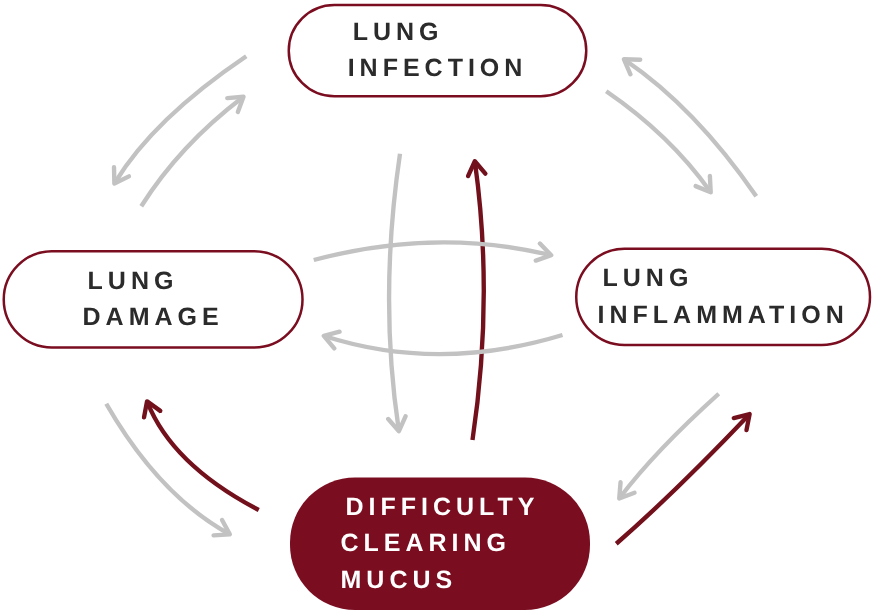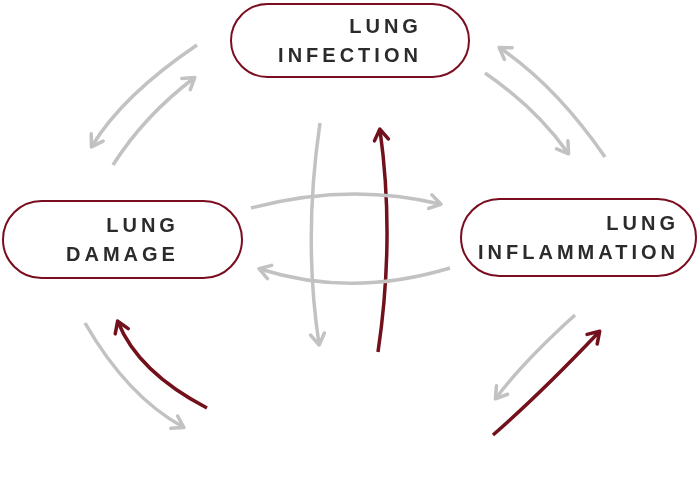--- a/index.html
+++ b/index.html
@@ -27,21 +27,21 @@
   .edge-gray { stroke: var(--arrow-gray); marker-end: url(#ah-gray); }
   .edge-red  { stroke: var(--arrow-red);  marker-end: url(#ah-red); }
   .mh { fill: none; stroke-width: 3.5; stroke-linecap: round; stroke-linejoin: round; }
   .mh-gray { stroke: var(--arrow-gray); }
   .mh-red  { stroke: var(--arrow-red); }
   .node {
     position: absolute;
     display: flex;
     align-items: center;
     justify-content: center;
-    text-align: right;
+    text-align: left;
     border-radius: 44px;
     font-weight: bold;
     font-size: 20px;
     line-height: 29px;
     letter-spacing: 4px;
     text-indent: 4px;
     white-space: pre-line;
     box-sizing: border-box;
   }
   .node-outline {
@@ -94,14 +94,17 @@
 
   <div class="node node-outline" id="node-lung-infection">LUNG
 INFECTION</div>
 
   <div class="node node-outline" id="node-lung-damage">LUNG
 DAMAGE</div>
 
   <div class="node node-outline" id="node-lung-inflammation">LUNG
 INFLAMMATION</div>
 
+  <div class="node node-filled" id="node-difficulty-clearing-mucus">DIFFICULTY
+CLEARING
+MUCUS</div>
 
 </div>
 
 </body></html>

